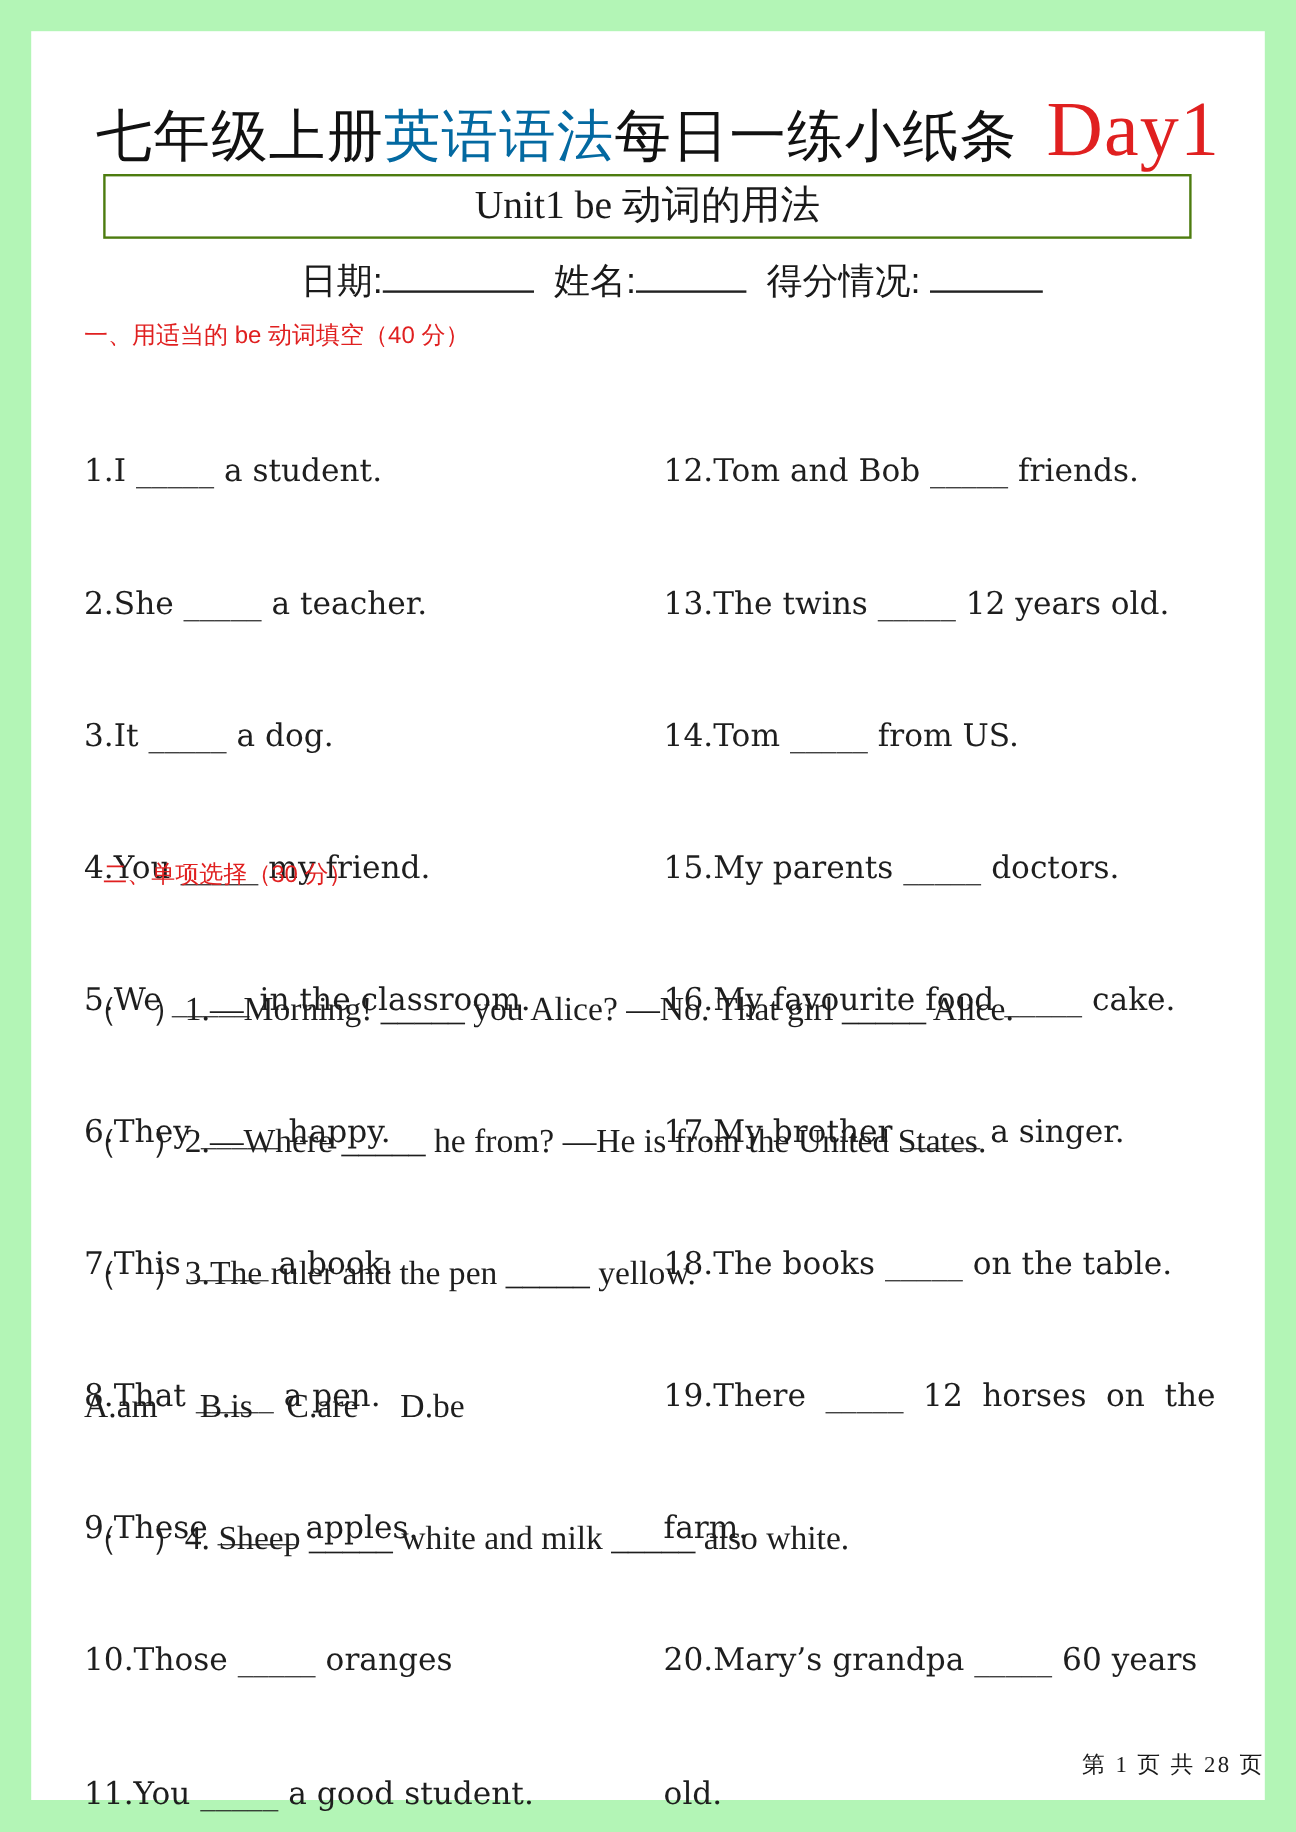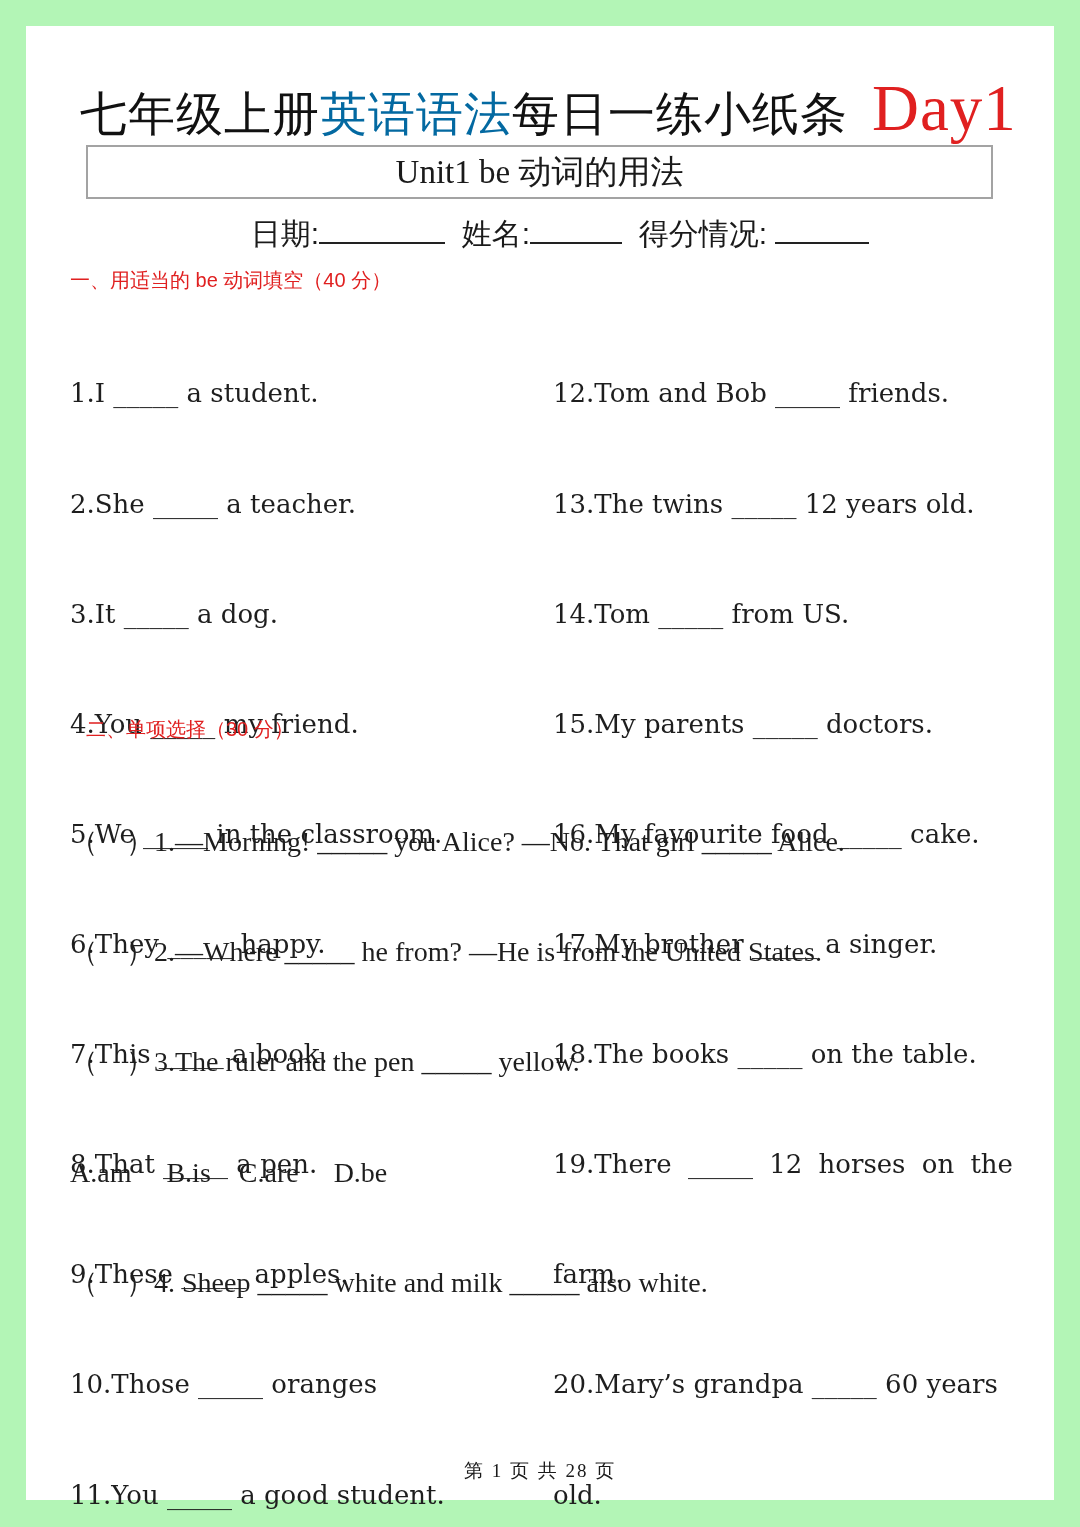--- a/index.html
+++ b/index.html
@@ -25,21 +25,21 @@
     letter-spacing: 1px;
     color: #111;
     line-height: 60px;
   }
   .title .red { color: #0369a1; }
   .title .day { color: #e02020; font-family: "Liberation Serif", serif; font-size: 65px; margin-left: 24px; }
   .unit-box {
     position: absolute;
     left: 60px; top: 119px;
     width: 907px; height: 54px;
-    border: 2px solid #a3a3a3;
+    border: 2px solid #4d7c0f;
     box-sizing: border-box;
     text-align: center;
     line-height: 50px;
     font-size: 33px;
     font-family: "Liberation Serif", "DejaVu Serif", serif;
   }
   .info {
     left: 0; top: 186px; width: 1068px;
     text-align: center;
     font-size: 30px;
@@ -64,21 +64,21 @@
   .col-right .justify { text-align: justify; text-align-last: justify; white-space: normal; }
   .mc {
     left: 44px; top: 724px; width: 960px;
     font-family: "Liberation Serif", "DejaVu Serif", serif;
     font-size: 28px;
     line-height: 36.8px;
     color: #1e1e1e;
   }
   .mc div { white-space: pre; }
   .footer {
-    left: 0; top: 1432px; width: 1028px; text-align: center;
+    left: 0; top: 1432px; width: 1028px; text-align: right;
     font-size: 19px; font-family: "Liberation Serif", "DejaVu Serif", serif;
     letter-spacing: 2px;
   }
   .line { display: block; white-space: pre; }
 </style>
 </head>
 <body>
 
 <div class="page">
 

